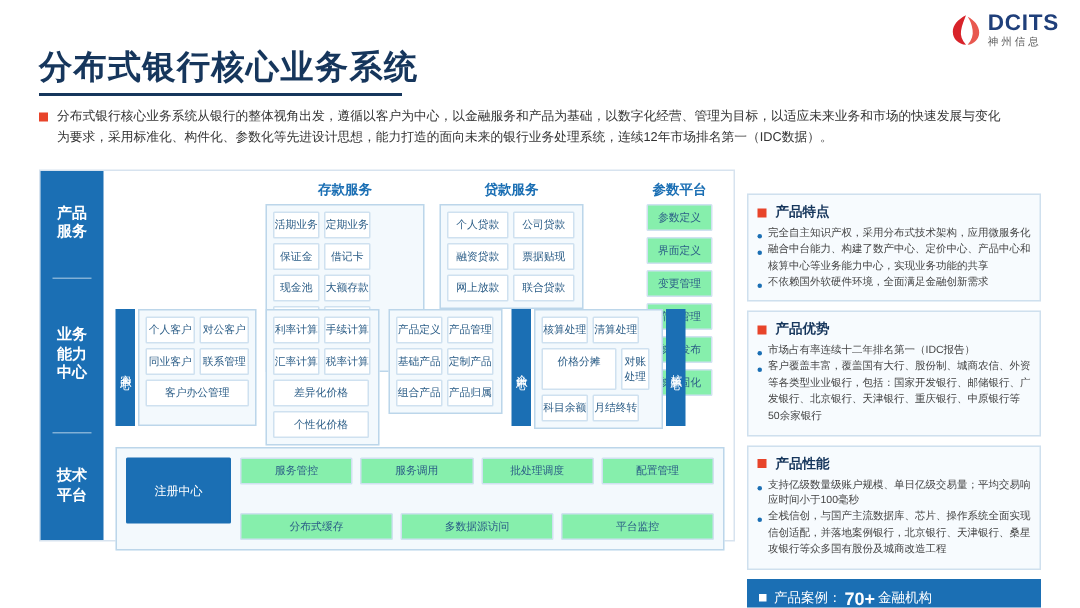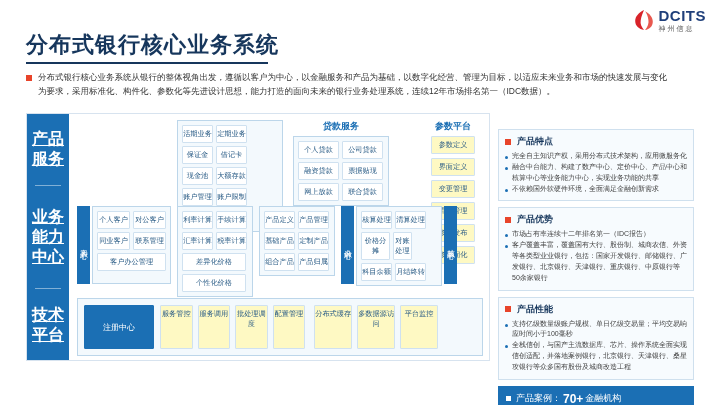--- a/index.html
+++ b/index.html
@@ -33,35 +33,35 @@
   
   .diagram{
     position:absolute;left:26px;top:113px;width:462px;height:246px;
     background:#ffffff;border:1px solid #d7e3ef;
   }
   .left-rail{
     position:absolute;left:0;top:0;width:42px;height:100%;
     background:#1b6fb4;color:#fff;
     display:flex;flex-direction:column;
   }
-  .rail-cell{flex:1;display:flex;align-items:center;justify-content:center;text-align:center;font-size:16px;line-height:1.25;font-weight:bold;text-decoration:underline;}
+  .rail-cell{flex:1;display:flex;align-items:center;justify-content:center;text-align:center;font-size:10px;line-height:1.25;font-weight:bold;}
   .rail-cell.c2{flex:1.45;}
   .rail-div{height:1px;background:rgba(255,255,255,.45);margin:0 8px;}
 
   .zone{position:absolute;}
   
   .sec-title{font-size:9px;color:#1b6fb4;text-align:center;font-weight:bold;margin-bottom:3px;}
   .sec-box{border:1px solid #bcd6ea;background:#f3f9fd;padding:4px;}
   .grid{display:flex;flex-wrap:wrap;gap:3px;}
   .chip{
     background:#ffffff;border:1px solid #cfe1f0;color:#2a5c86;
     font-size:7.2px;text-align:center;padding:3px 0;border-radius:1px;
     box-sizing:border-box;
   }
-  .chip.mid{background:#fef9c3;}
+  .chip.mid{background:#86efac;}
   .chip.dark{background:#1b6fb4;color:#fff;border-color:#1b6fb4;}
 
   
   .vstrip{
     width:13px;background:#1b6fb4;color:#fff;font-size:7.5px;
     display:flex;align-items:center;justify-content:center;text-align:center;
     line-height:1.05;writing-mode:vertical-rl;letter-spacing:1px;padding:2px 0;
     box-sizing:border-box;
   }
 
@@ -114,20 +114,21 @@
   <div class="left-rail">
     <div class="rail-cell">产品<br>服务</div>
     <div class="rail-div"></div>
     <div class="rail-cell c2">业务<br>能力<br>中心</div>
     <div class="rail-div"></div>
     <div class="rail-cell">技术<br>平台</div>
   </div>
 
 
   <div class="zone" style="left:150px;top:6px;width:106px;">
+    <div class="sec-title">存款服务</div>
     <div class="sec-box">
       <div class="grid">
         <div class="chip" style="width:31px">活期业务</div>
         <div class="chip" style="width:31px">定期业务</div>
         <div class="chip" style="width:31px">保证金</div>
         <div class="chip" style="width:31px">借记卡</div>
         <div class="chip" style="width:31px">现金池</div>
         <div class="chip" style="width:31px">大额存款</div>
         <div class="chip" style="width:31px">账户管理</div>
         <div class="chip" style="width:31px">账户限制</div>
@@ -200,34 +201,34 @@
       </div>
     </div>
   </div>
 
   <div class="zone" style="left:314px;top:92px;width:142px;display:flex;">
     <div class="vstrip" style="height:78px;">会计中心</div>
     <div class="sec-box" style="width:76px;margin-left:2px;">
       <div class="grid">
         <div class="chip" style="width:31px">核算处理</div>
         <div class="chip" style="width:31px">清算处理</div>
-        <div class="chip" style="width:29px">价格分摊</div>
+        <div class="chip" style="width:50px">价格分摊</div>
         <div class="chip" style="width:19px">对账处理</div>
         <div class="chip" style="width:31px">科目余额</div>
         <div class="chip" style="width:31px">月结终转</div>
       </div>
     </div>
     <div class="vstrip" style="height:78px;margin-left:2px;">核算中心</div>
   </div>
 
   <div class="zone" style="left:50px;top:184px;width:406px;">
     <div class="sec-box" style="padding:6px;">
       <div style="display:flex;gap:6px;">
         <div class="chip dark" style="width:70px;height:44px;display:flex;align-items:center;justify-content:center;font-size:8px;">注册中心</div>
-        <div style="flex:1;display:flex;gap:9px;">
+        <div style="flex:1;display:flex;flex-direction:column;gap:19px;">
           <div style="display:flex;gap:5px;">
             <div class="chip mid" style="flex:1">服务管控</div>
             <div class="chip mid" style="flex:1">服务调用</div>
             <div class="chip mid" style="flex:1">批处理调度</div>
             <div class="chip mid" style="flex:1">配置管理</div>
           </div>
           <div style="display:flex;gap:5px;">
             <div class="chip mid" style="flex:1">分布式缓存</div>
             <div class="chip mid" style="flex:1">多数据源访问</div>
             <div class="chip mid" style="flex:1">平台监控</div>

